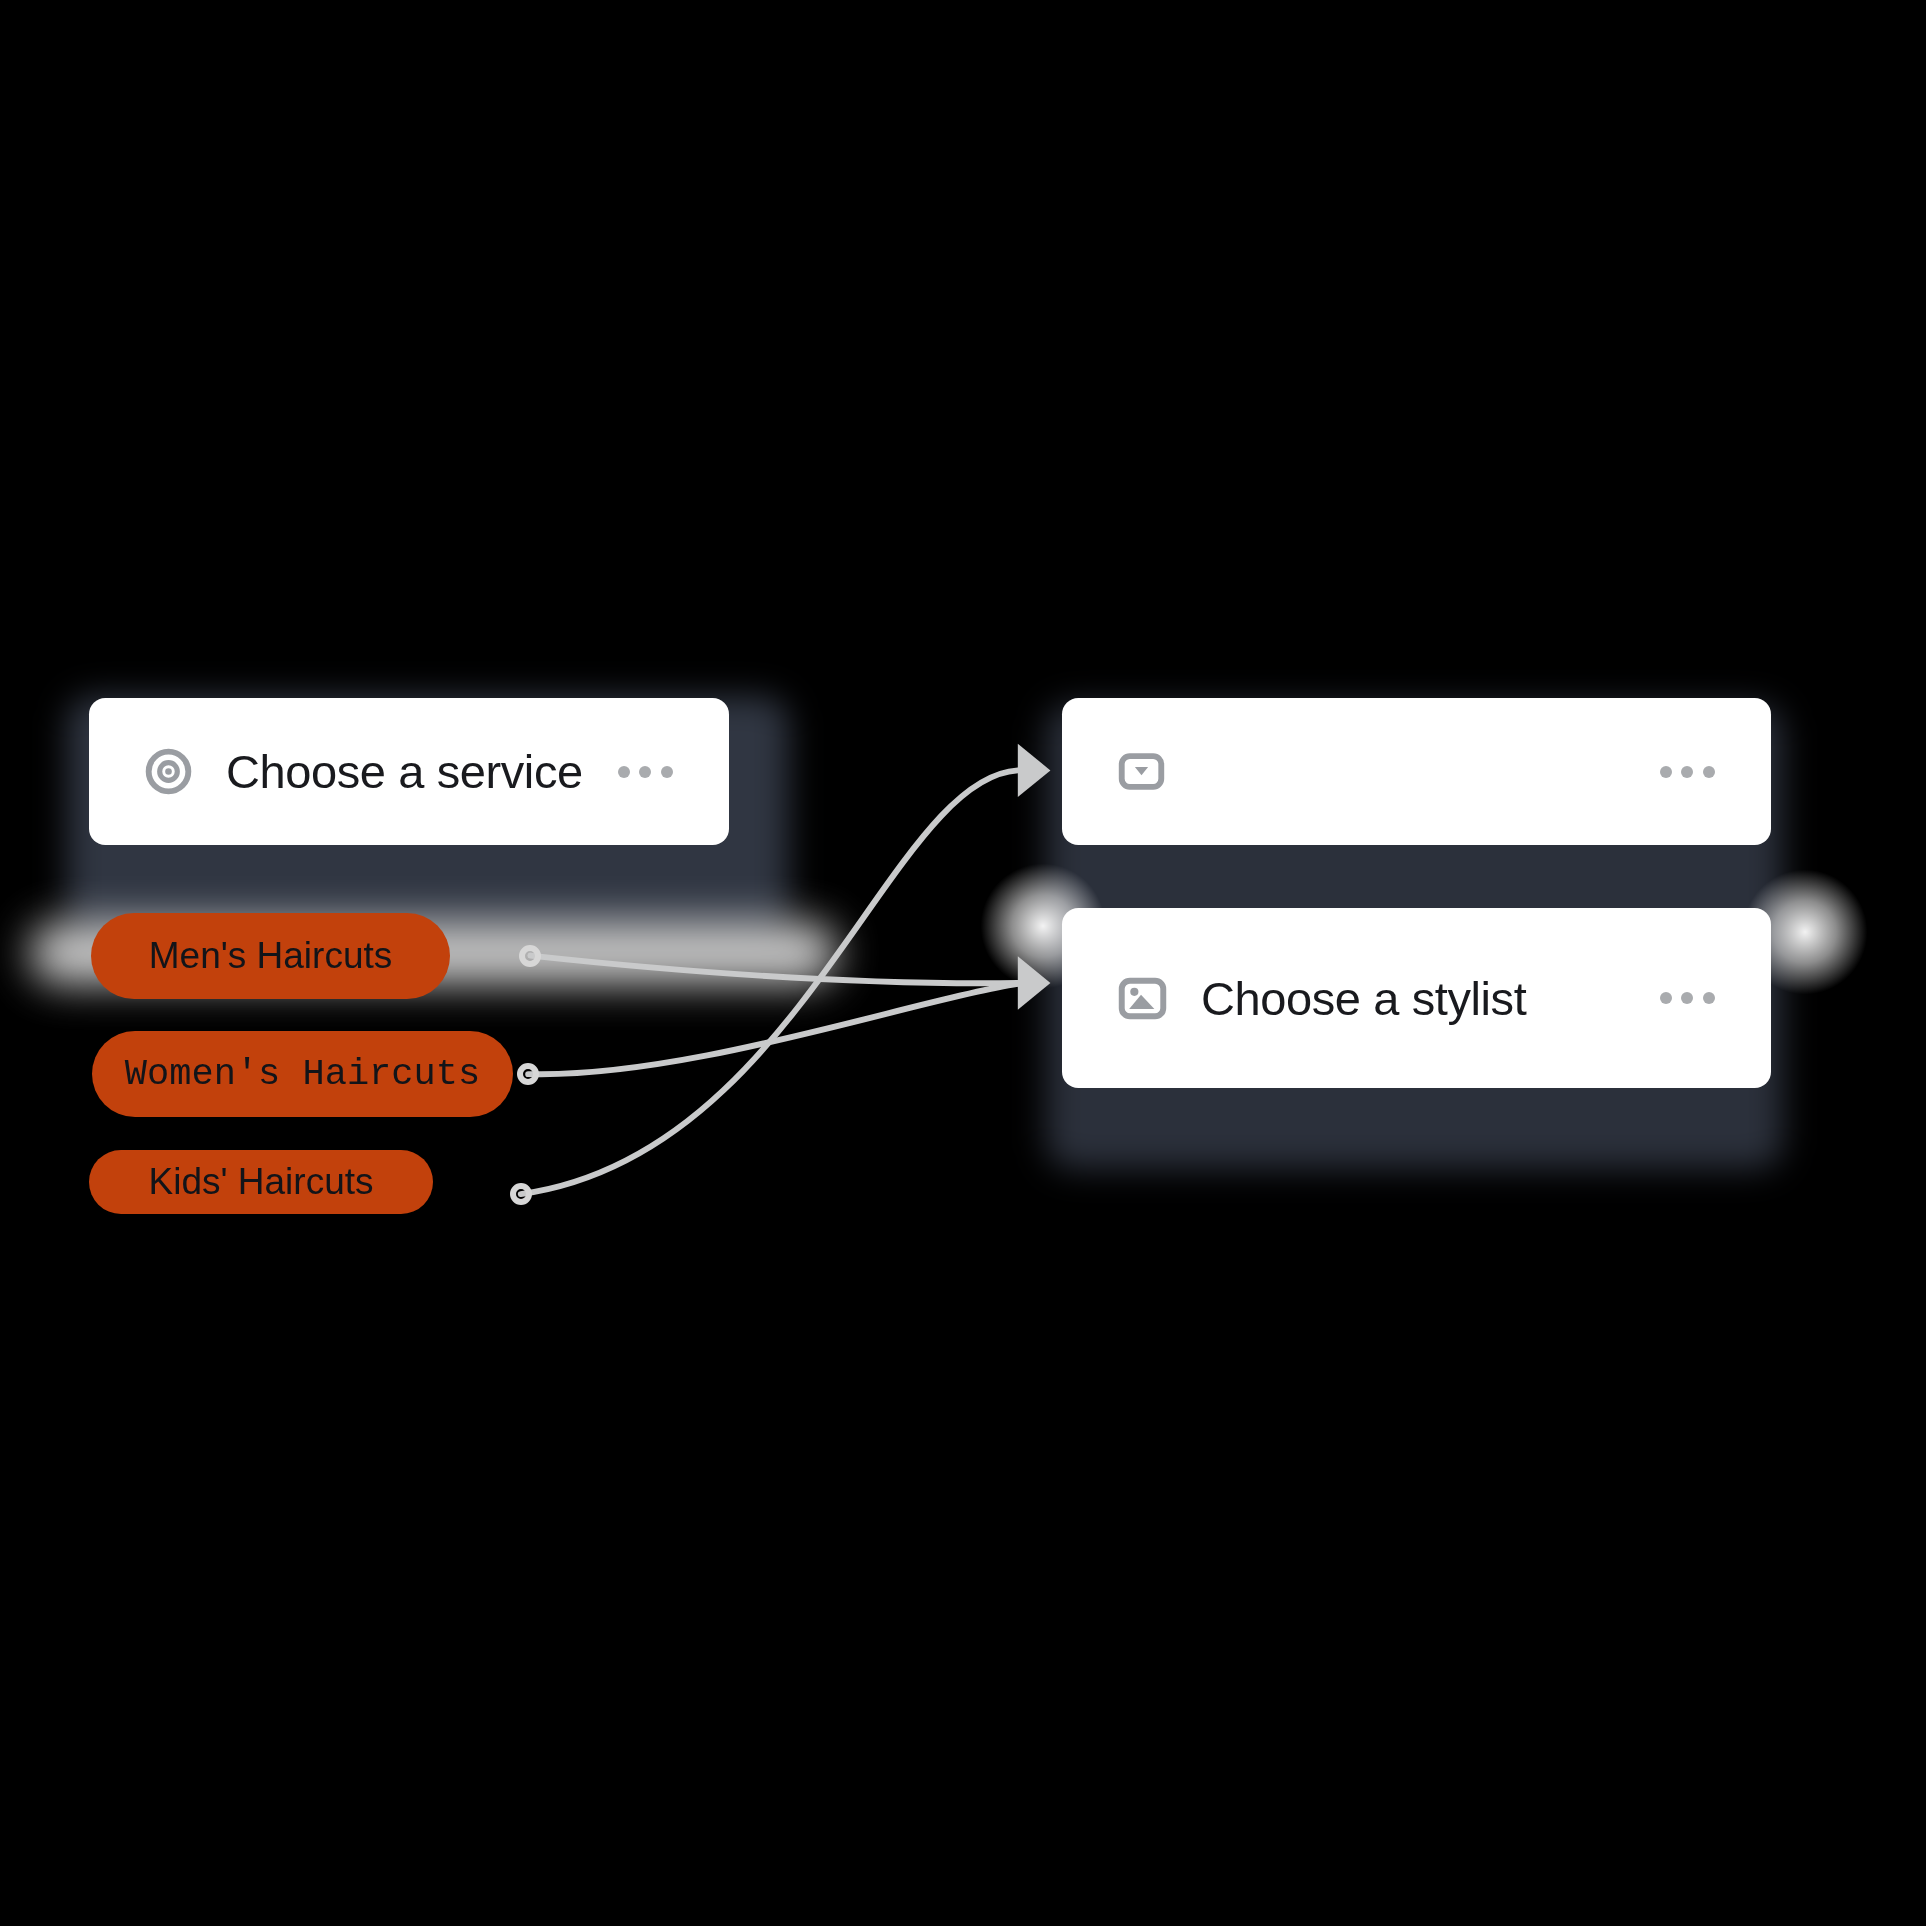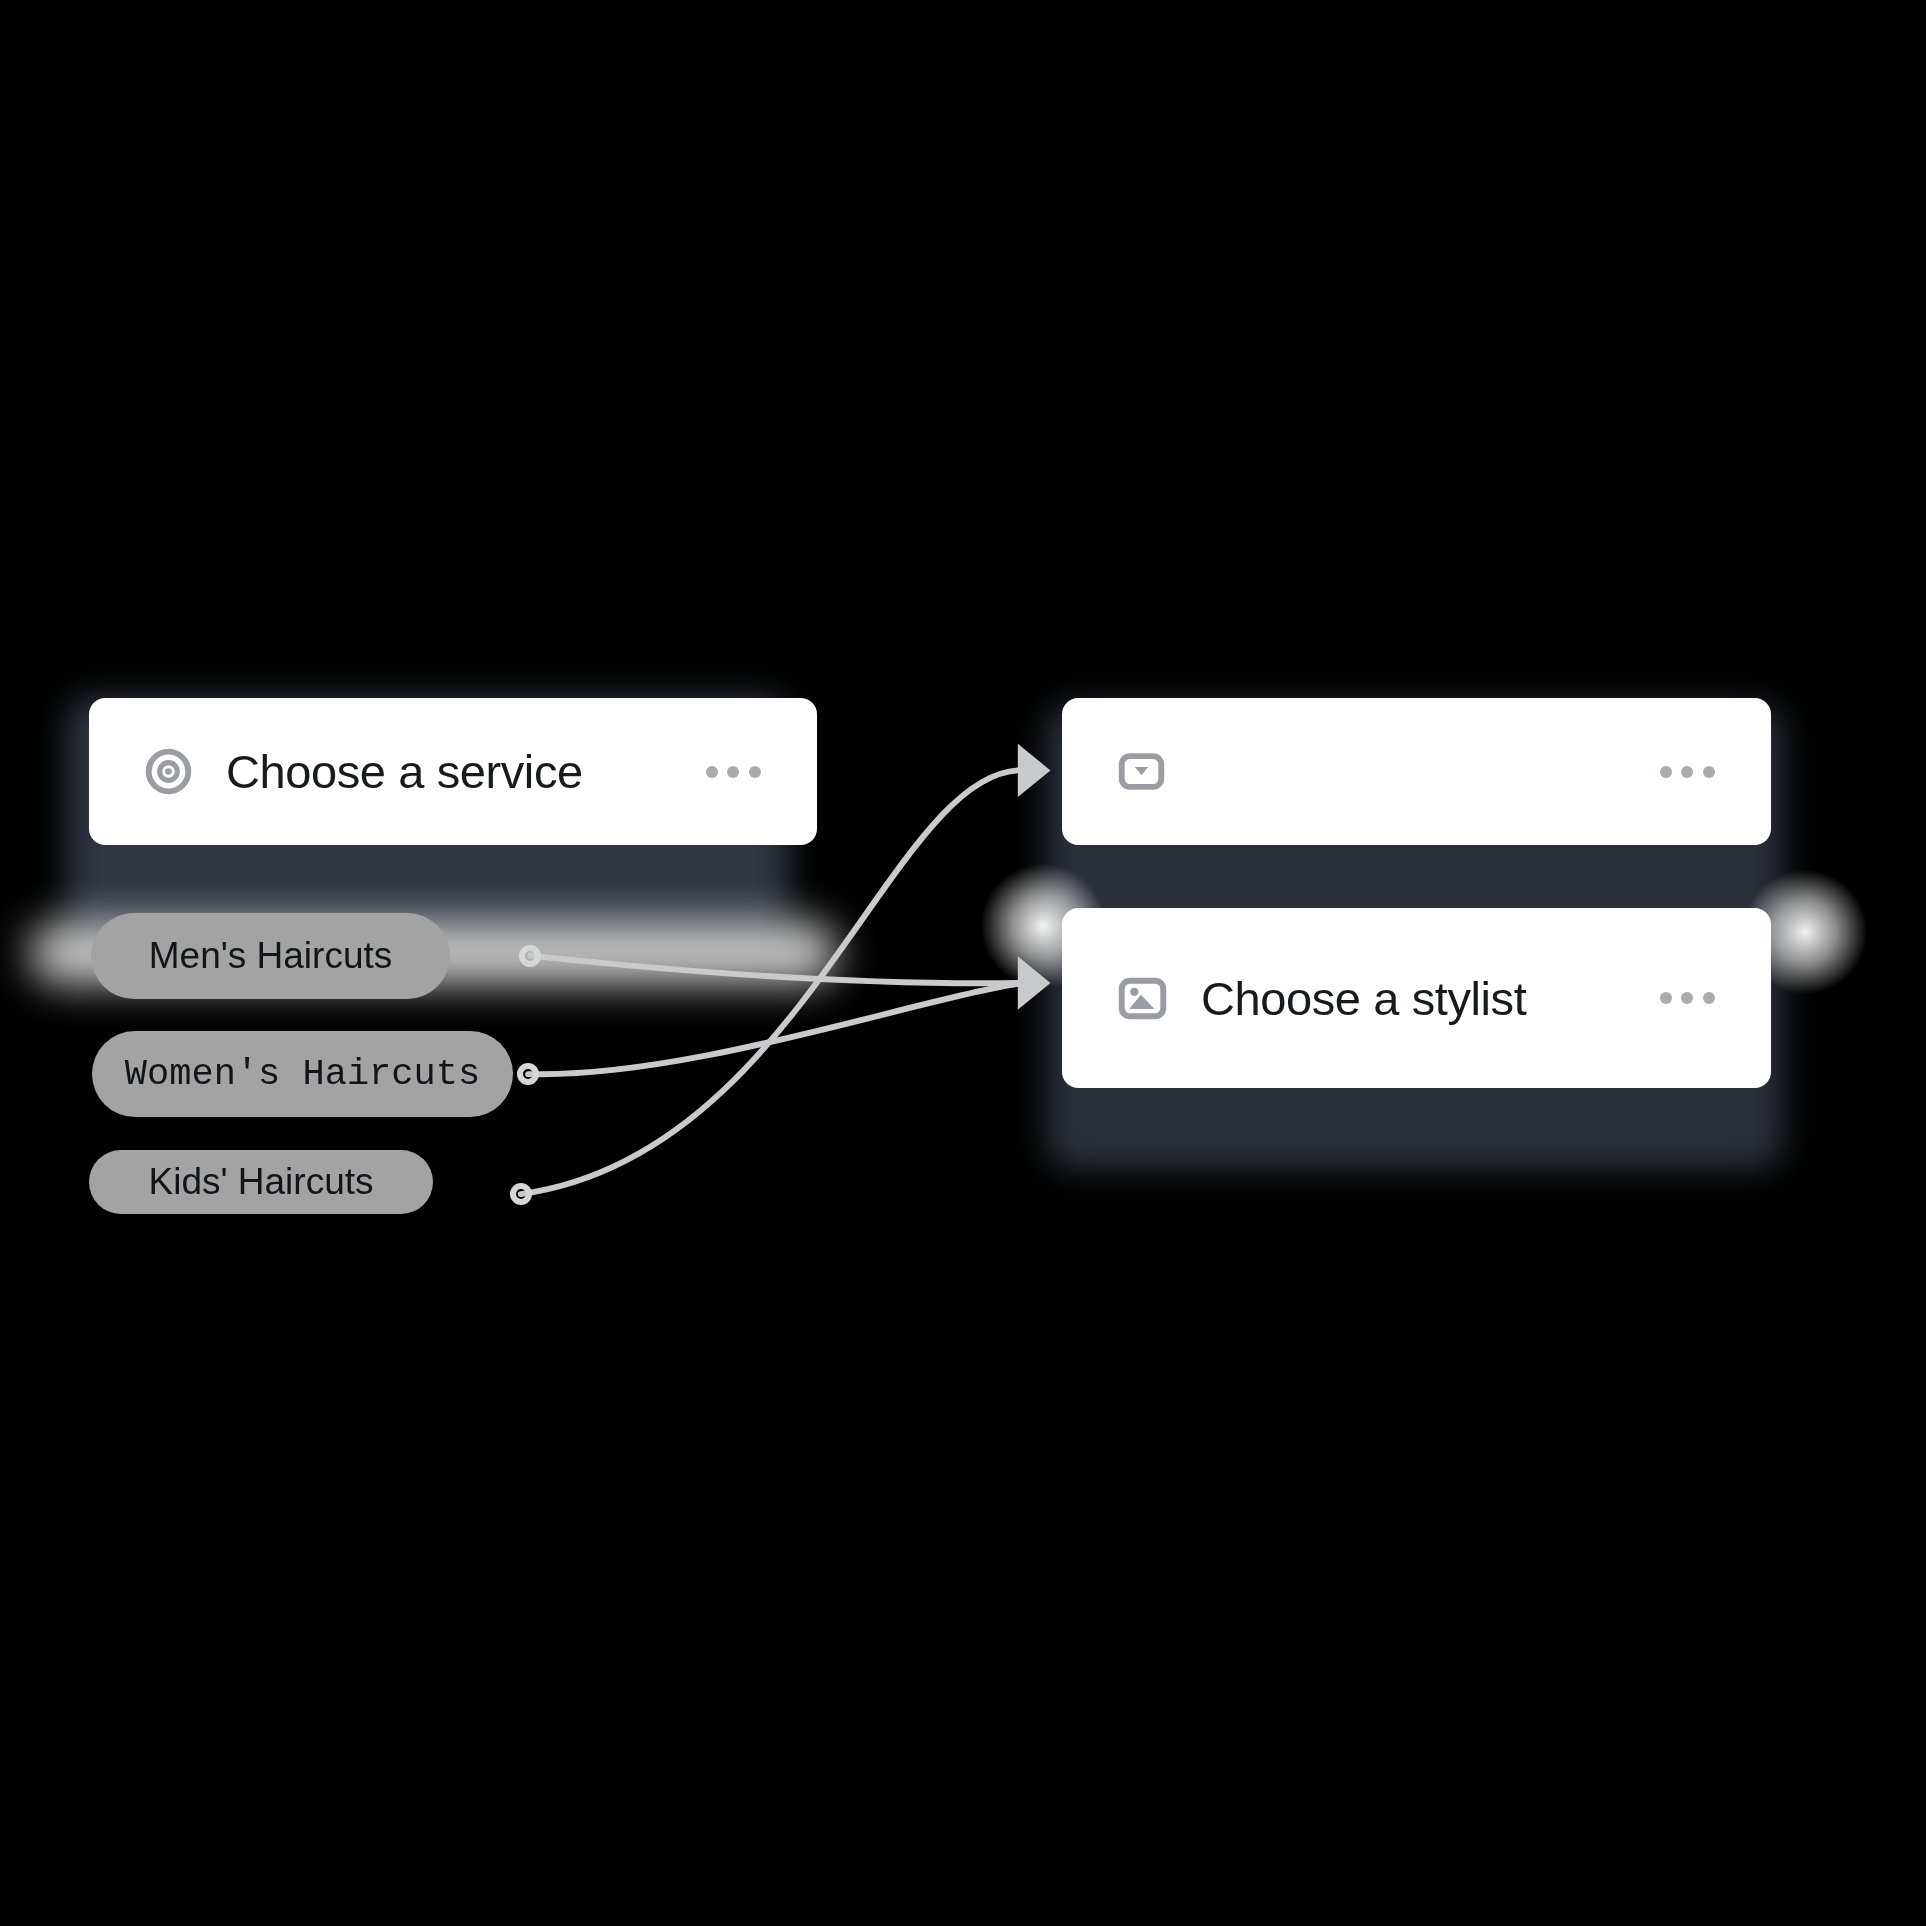--- a/index.html
+++ b/index.html
@@ -41,40 +41,40 @@
 
   
   svg.wires{position:absolute;left:0;top:0;width:1926px;height:1926px;}
 
   
   .card{
     position:absolute;background:#ffffff;border-radius:16.3px;
     display:flex;align-items:center;
     padding-left:56px;box-sizing:border-box;
   }
-  .card.service{left:89px;top:698px;width:728px;height:147px;}
+  .card.service{left:89px;top:698px;width:640px;height:147px;}
   .card.age{left:1062px;top:698px;width:709px;height:147px;}
   .card.stylist{left:1062px;top:908px;width:709px;height:180px;}
   .card .step-icon{flex:0 0 auto;margin-right:34px;display:block;}
   .card .title{
     font-size:47px;color:#191a1e;letter-spacing:-0.4px;
     white-space:nowrap;
   }
   .menu-dots{
     position:absolute;right:56px;top:50%;transform:translateY(-50%);
     display:flex;gap:9.6px;cursor:pointer;
   }
   .menu-dots i{
     width:12px;height:12px;border-radius:50%;
     background:#a9abae;display:block;
   }
 
   
   .pill{
-    position:absolute;background:#a3a3a3;border-radius:44px;
+    position:absolute;background:#c2410c;border-radius:44px;
     display:flex;align-items:center;justify-content:center;
     font-size:37px;color:#121419;white-space:nowrap;
   }
   .pill.mens{left:91px;top:913px;width:359px;height:86px;}
   .pill.womens{left:92px;top:1031px;width:421px;height:86px;font-family:Liberation Mono, monospace;}
   .pill.kids{left:89px;top:1150px;width:344px;height:64px;}
 
   
   .port{
     position:absolute;width:22px;height:22px;box-sizing:border-box;

